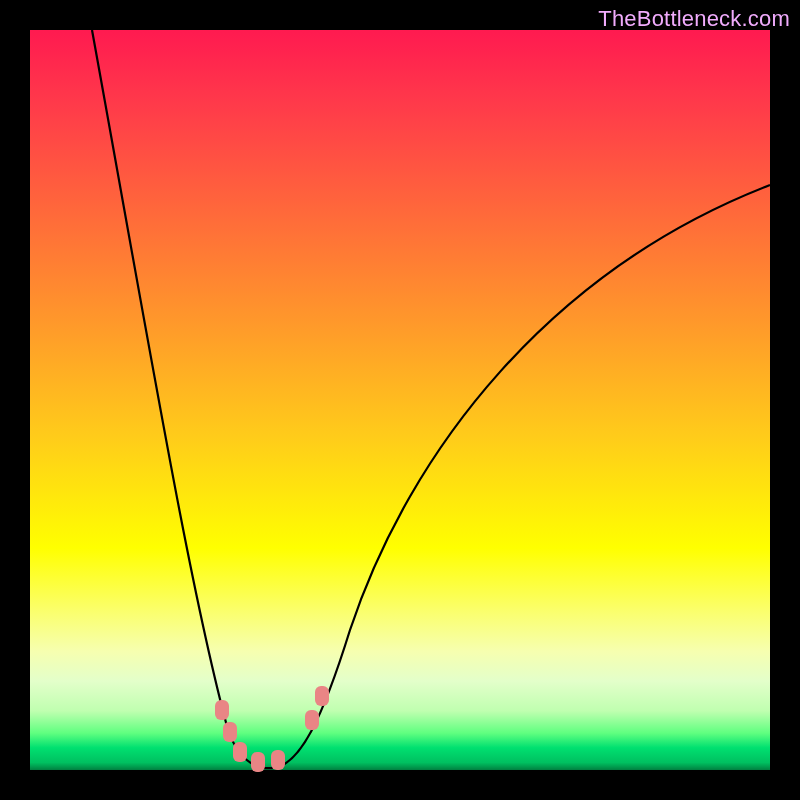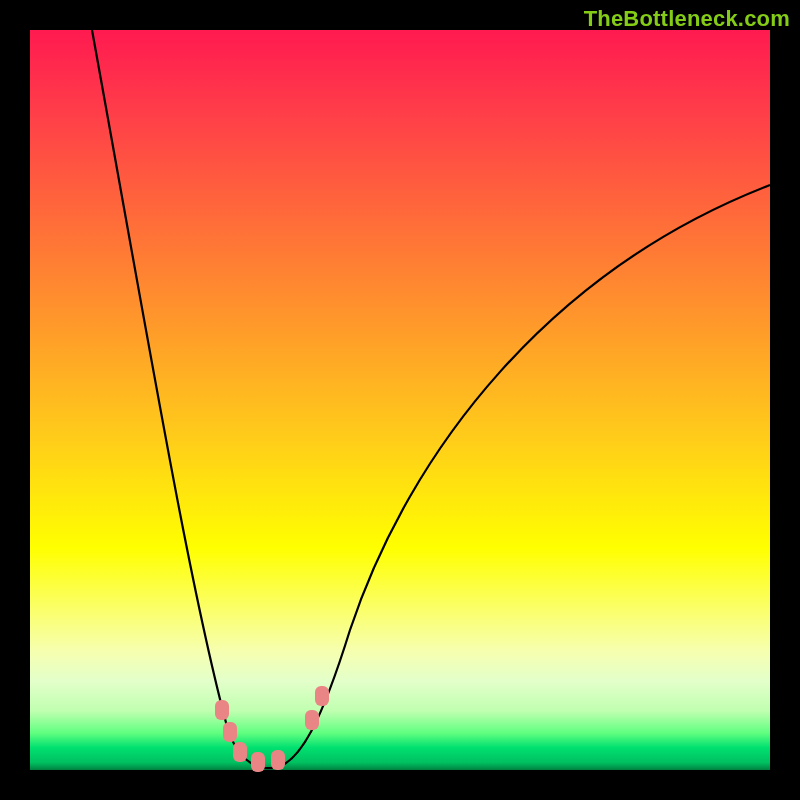--- a/index.html
+++ b/index.html
@@ -21,23 +21,23 @@
       #c0ffb0 92%,
       #60ff80 95%,
       #00e070 97%,
       #00c060 99%,
       #008040 100%
     );
   }
   .watermark {
     position: absolute;
     top: 6px; right: 10px;
-    color: #84cc16;
+    color: #f0abfc;
     font-size: 22px;
-    font-weight: 700;
+    font-weight: 400;
     letter-spacing: 0.2px;
   }
   svg.curve {
     position: absolute;
     left: 30px; top: 30px;
     width: 740px; height: 740px;
     overflow: visible;
   }
   .curve-path {
     fill: none;

